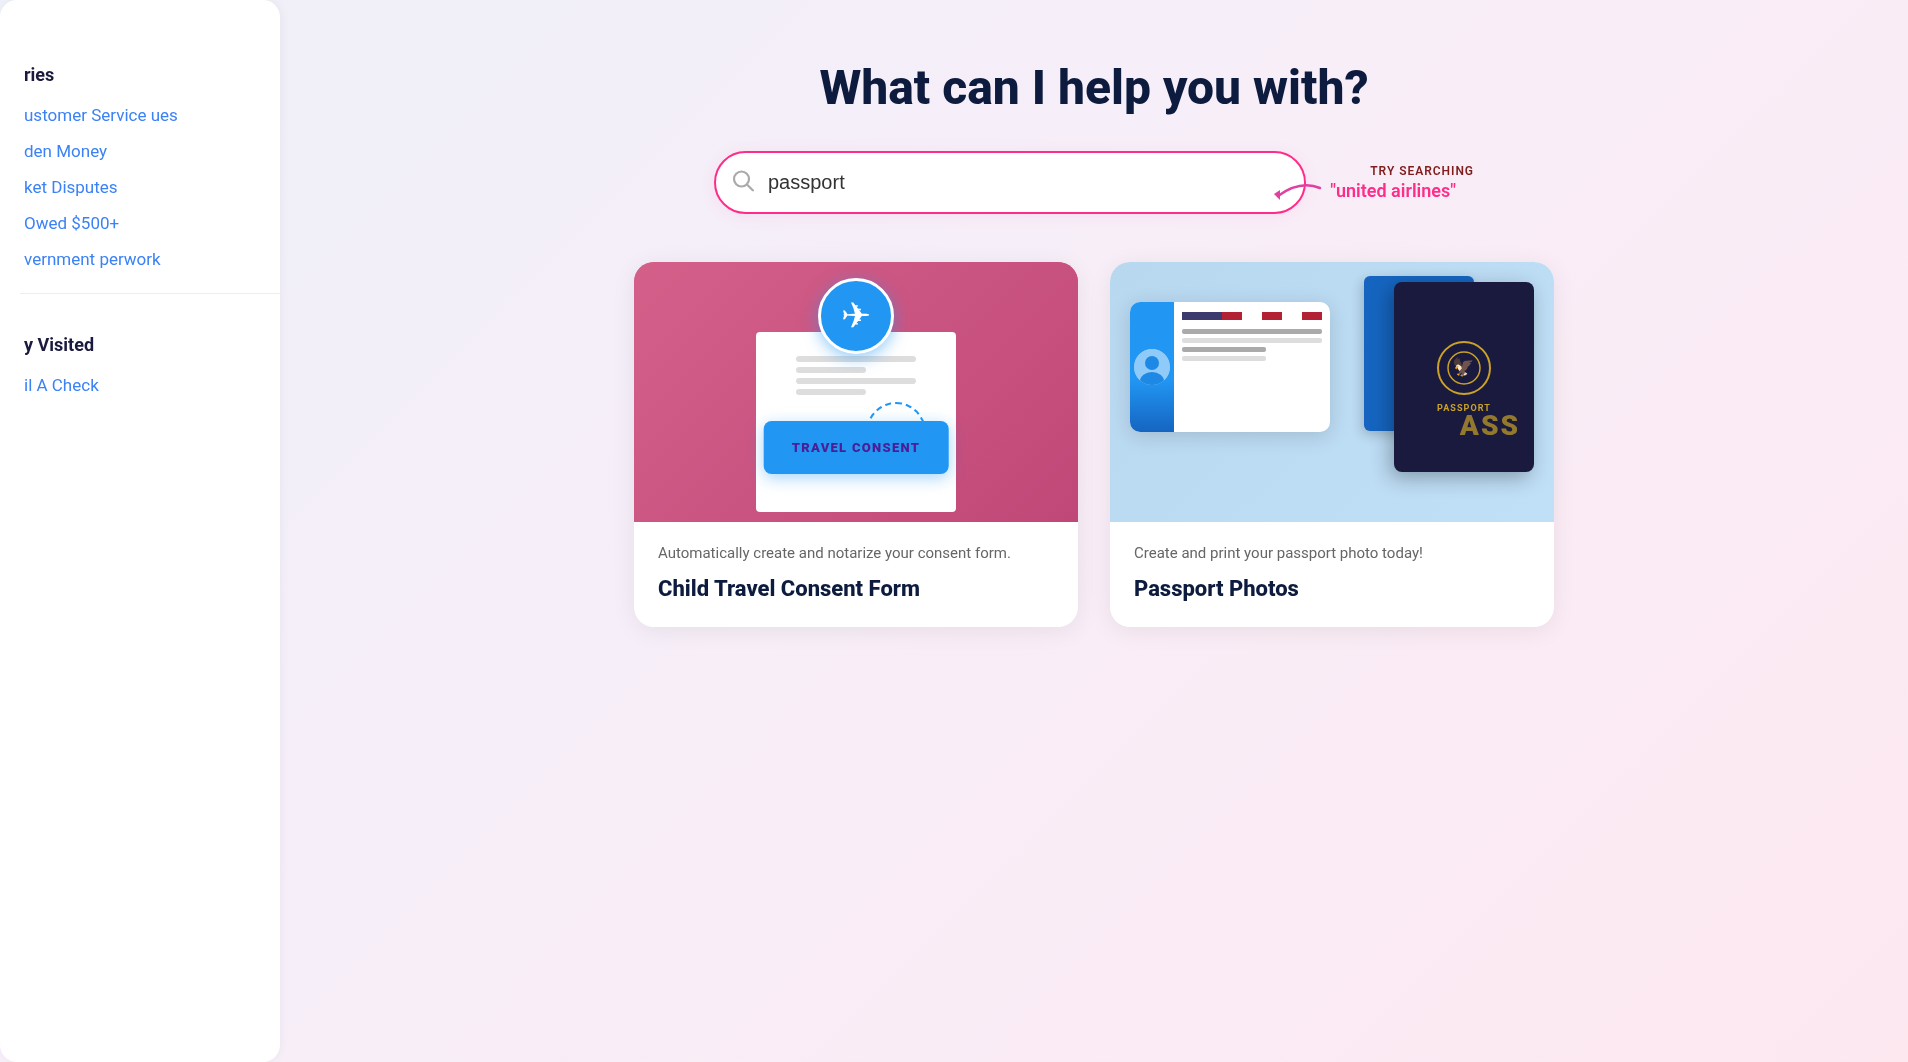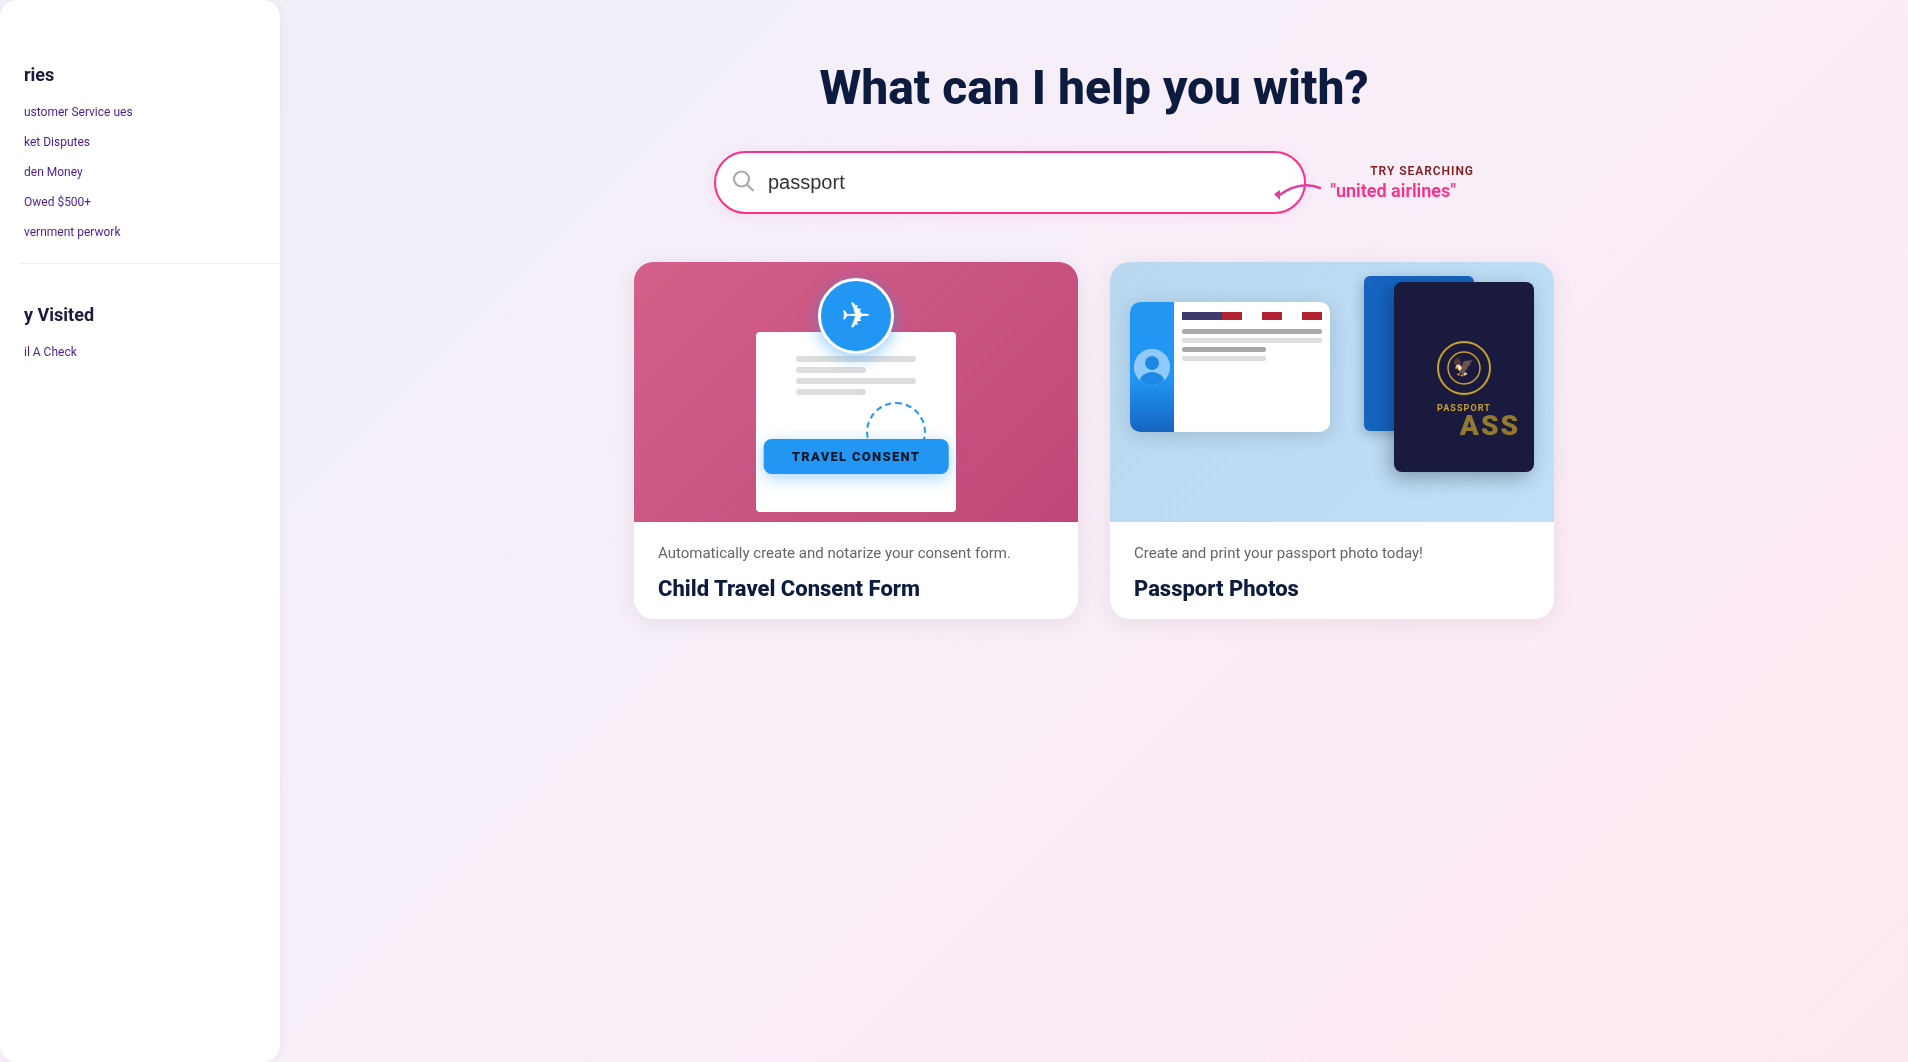--- a/index.html
+++ b/index.html
@@ -28,22 +28,22 @@
     .sidebar-section-title {
       font-size: 18px;
       font-weight: 700;
       color: #1a1a3e;
       margin-bottom: 12px;
       margin-top: 24px;
       padding-left: 4px;
     }
 
     .sidebar-item {
-      font-size: 12px;
-      color: #4c1d95;
+      font-size: 17px;
+      color: #3b82f6;
       padding: 8px 4px;
       cursor: pointer;
       border-radius: 6px;
       transition: background 0.15s;
     }
 
     .sidebar-divider {
       height: 1px;
       background: #eee;
       margin: 16px 0;
@@ -208,25 +208,25 @@
     }
 
     .doc-line.short { width: 70px; }
 
     .consent-badge {
       position: absolute;
       bottom: 48px;
       left: 50%;
       transform: translateX(-50%);
       background: #2196f3;
-      color: #0f172a;
+      color: #4c1d95;
       font-size: 13px;
       font-weight: 900;
       letter-spacing: 0.1em;
-      padding: 10px 28px;
+      padding: 19px 28px;
       border-radius: 8px;
       text-align: right;
       white-space: nowrap;
       box-shadow: 0 4px 16px rgba(33,150,243,0.4);
     }
 
     
     .airplane-circle {
       position: absolute;
       top: 16px;
@@ -411,21 +411,21 @@
       position: absolute;
       right: 152px;
       top: 14px;
       width: 14px;
       height: 36px;
       background: #4caf50;
       border-radius: 3px 0 0 3px;
     }
 
     .card-body {
-      padding: 20px 24px 16px;
+      padding: 20px 24px 24px;
     }
 
     .card-description {
       font-size: 15px;
       color: #666;
       margin-bottom: 10px;
       line-height: 1.5;
     }
 
     .card-title {
@@ -438,24 +438,24 @@
 </head>
 <body>
 
 <aside class="sidebar">
   <span class="sidebar-section-title">ries</span>
 
   <div class="sidebar-item">
     <span>ustomer Service ues</span>
   </div>
   <div class="sidebar-item">
+    <span>den Money</span>
+  </div>
+  <div class="sidebar-item">
     <span>ket Disputes</span>
-  </div>
-  <div class="sidebar-item">
-    <span>den Money</span>
   </div>
   <div class="sidebar-item">
     <span>Owed $500+</span>
   </div>
   <div class="sidebar-item">
     <span>vernment perwork</span>
   </div>
 
   <div class="sidebar-divider"></div>
 

